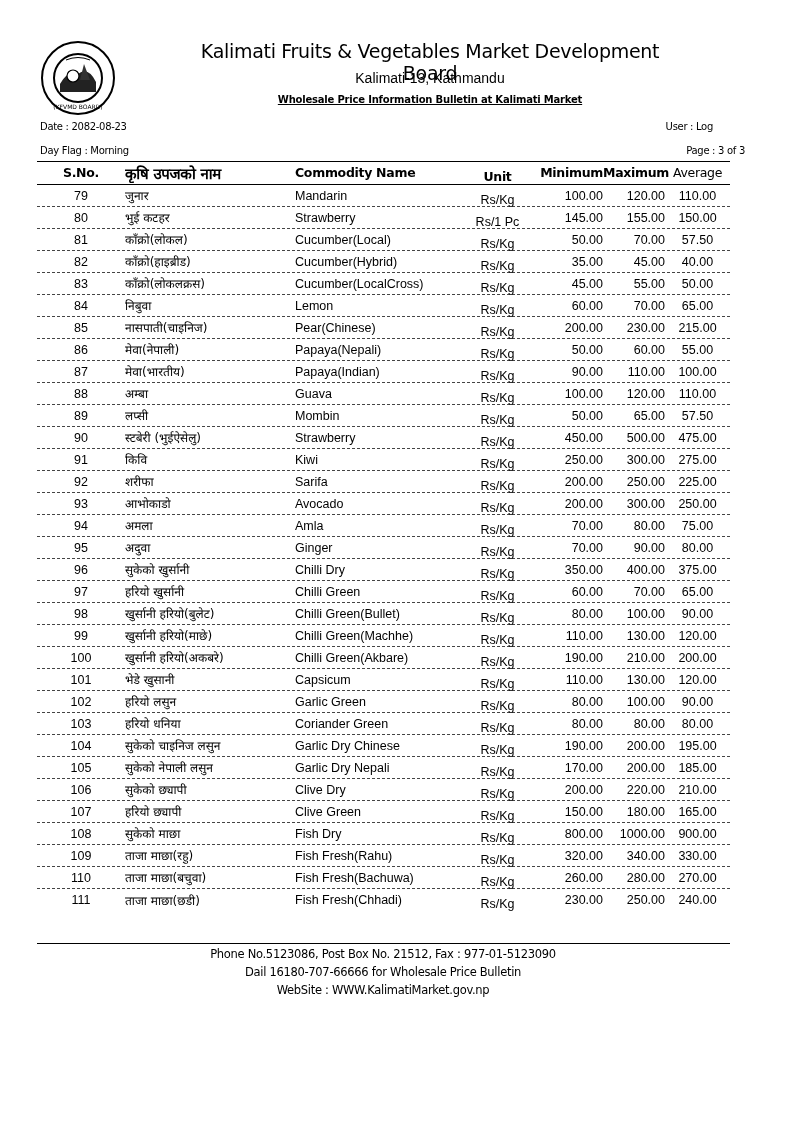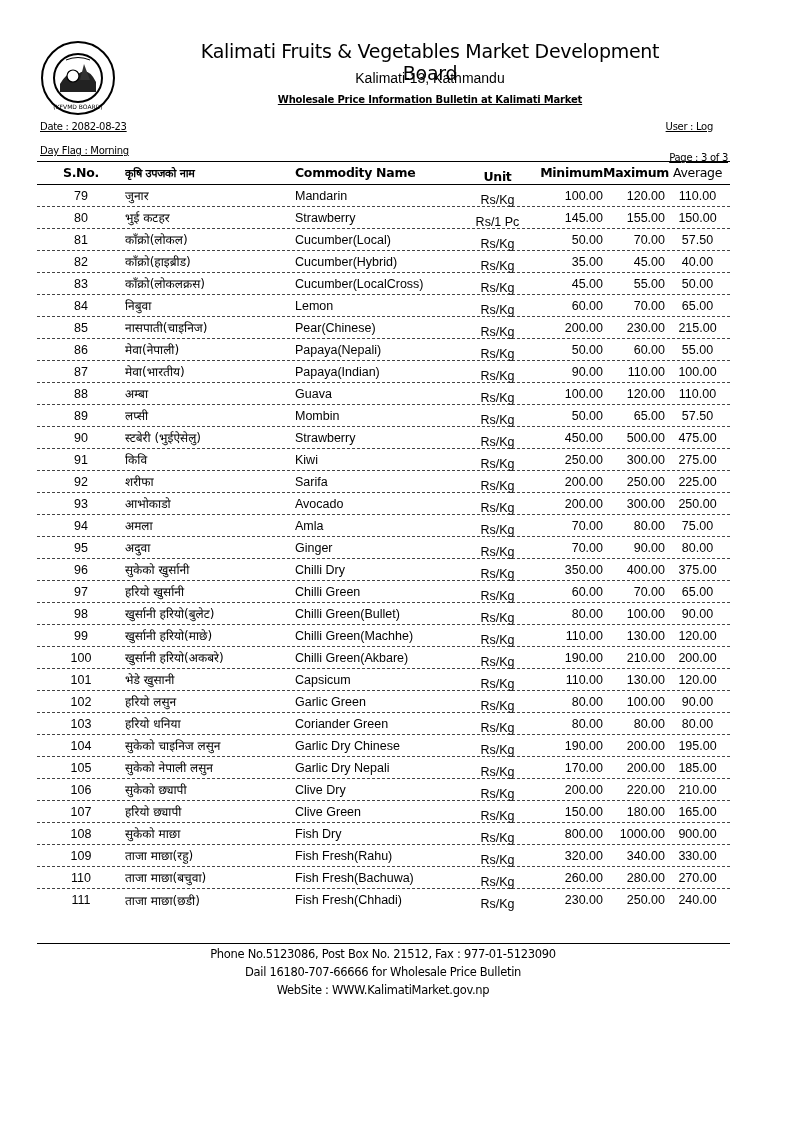--- a/index.html
+++ b/index.html
@@ -1,34 +1,34 @@
 <!DOCTYPE html>
 <html><head>
 <meta charset="utf-8">
 <style>
   html, body { margin: 0; padding: 0; background: #ffffff; }
   body { width: 794px; height: 1123px; position: relative; overflow: hidden; color: #000; font-family: "Liberation Sans", "DejaVu Sans", sans-serif; }
   .logo { position: absolute; left: 40px; top: 40px; width: 76px; height: 76px; }
   .hdr-title { position: absolute; left: 180px; top: 40px; width: 500px; text-align: center; font-size: 19px; font-family: "DejaVu Sans", sans-serif; letter-spacing: -0.3px; }
   .hdr-addr { position: absolute; left: 180px; top: 70px; width: 500px; text-align: center; font-size: 14px; }
   .hdr-bulletin { position: absolute; left: 180px; top: 94px; width: 500px; text-align: center; font-size: 10px; font-weight: bold; text-decoration: underline; font-family: "DejaVu Sans", sans-serif; letter-spacing: -0.2px; }
-  .meta { position: absolute; font-size: 10px; font-family: "DejaVu Sans", sans-serif; letter-spacing: -0.3px; text-decoration: underline; }
+  .meta { position: absolute; font-size: 10px; font-family: "DejaVu Sans", sans-serif; letter-spacing: -0.3px; }
   .hr-solid { position: absolute; left: 37px; width: 693px; border-top: 1.5px solid #000; height: 0; }
   .table { position: absolute; left: 37px; top: 161px; width: 693px; }
   .thead { display: flex; height: 23px; align-items: center; font-weight: bold; font-size: 12.5px; font-family: "DejaVu Sans", sans-serif; letter-spacing: -0.3px; border-bottom: 1.5px solid #000; }
   .row { display: flex; height: 22px; align-items: center; font-size: 12.5px; border-bottom: 1px dashed #444; box-sizing: border-box; }
   .row.last { border-bottom: none; }
   .c-sno { width: 88px; text-align: center; }
   .c-np { width: 170px; padding-left: 0px; font-family: "DejaVu Sans", sans-serif; font-size: 12px; white-space: nowrap; overflow: hidden; }
   .c-en { width: 165px; }
   .c-unit { width: 75px; text-align: center; margin-top: 8px; }
   .c-min { width: 68px; text-align: right; }
   .c-max { width: 62px; text-align: right; }
   .c-avg { width: 65px; text-align: center; font-weight: normal; }
-  .thead .c-np { font-family: "DejaVu Sans", sans-serif; font-size: 11px; }
+  .thead .c-np { font-family: "DejaVu Sans", sans-serif; font-size: 15px; }
   .footer { position: absolute; left: 100px; width: 566px; text-align: center; font-size: 11.5px; font-family: "DejaVu Sans", sans-serif; letter-spacing: -0.3px; }
 </style>
 </head>
 <body>
 
 <div class="logo">
   <svg width="76" height="76" viewBox="0 0 76 76">
     <circle cx="38" cy="38" r="36" fill="#fff" stroke="#000" stroke-width="2"></circle>
     <circle cx="38" cy="38" r="24" fill="#fff" stroke="#000" stroke-width="2"></circle>
     <path d="M20 44 Q28 30 38 34 Q48 26 56 42 L56 52 L20 52 Z" fill="#222"></path>
@@ -39,21 +39,21 @@
   </svg>
 </div>
 
 <div class="hdr-title">Kalimati Fruits &amp; Vegetables Market Development Board</div>
 <div class="hdr-addr">Kalimati-13, Kathmandu</div>
 <div class="hdr-bulletin">Wholesale Price Information Bulletin at Kalimati Market</div>
 
 <div class="meta" style="left:40px; top:121px;">Date : 2082-08-23</div>
 <div class="meta" style="right:81px; top:121px;">User : Log</div>
 <div class="meta" style="left:40px; top:145px;">Day Flag : Morning</div>
-<div class="meta" style="right:66px; top:145px;margin-top:7px;">Page : 3 of 3</div>
+<div class="meta" style="right:49px; top:145px;">Page : 3 of 3</div>
 
 <div class="hr-solid" style="top:161px;"></div>
 
 <div class="table">
   <div class="thead">
     <div class="c-sno">S.No.</div>
     <div class="c-np">कृषि उपजको नाम</div>
     <div class="c-en">Commodity Name</div>
     <div class="c-unit">Unit</div>
     <div class="c-min">Minimum</div>

